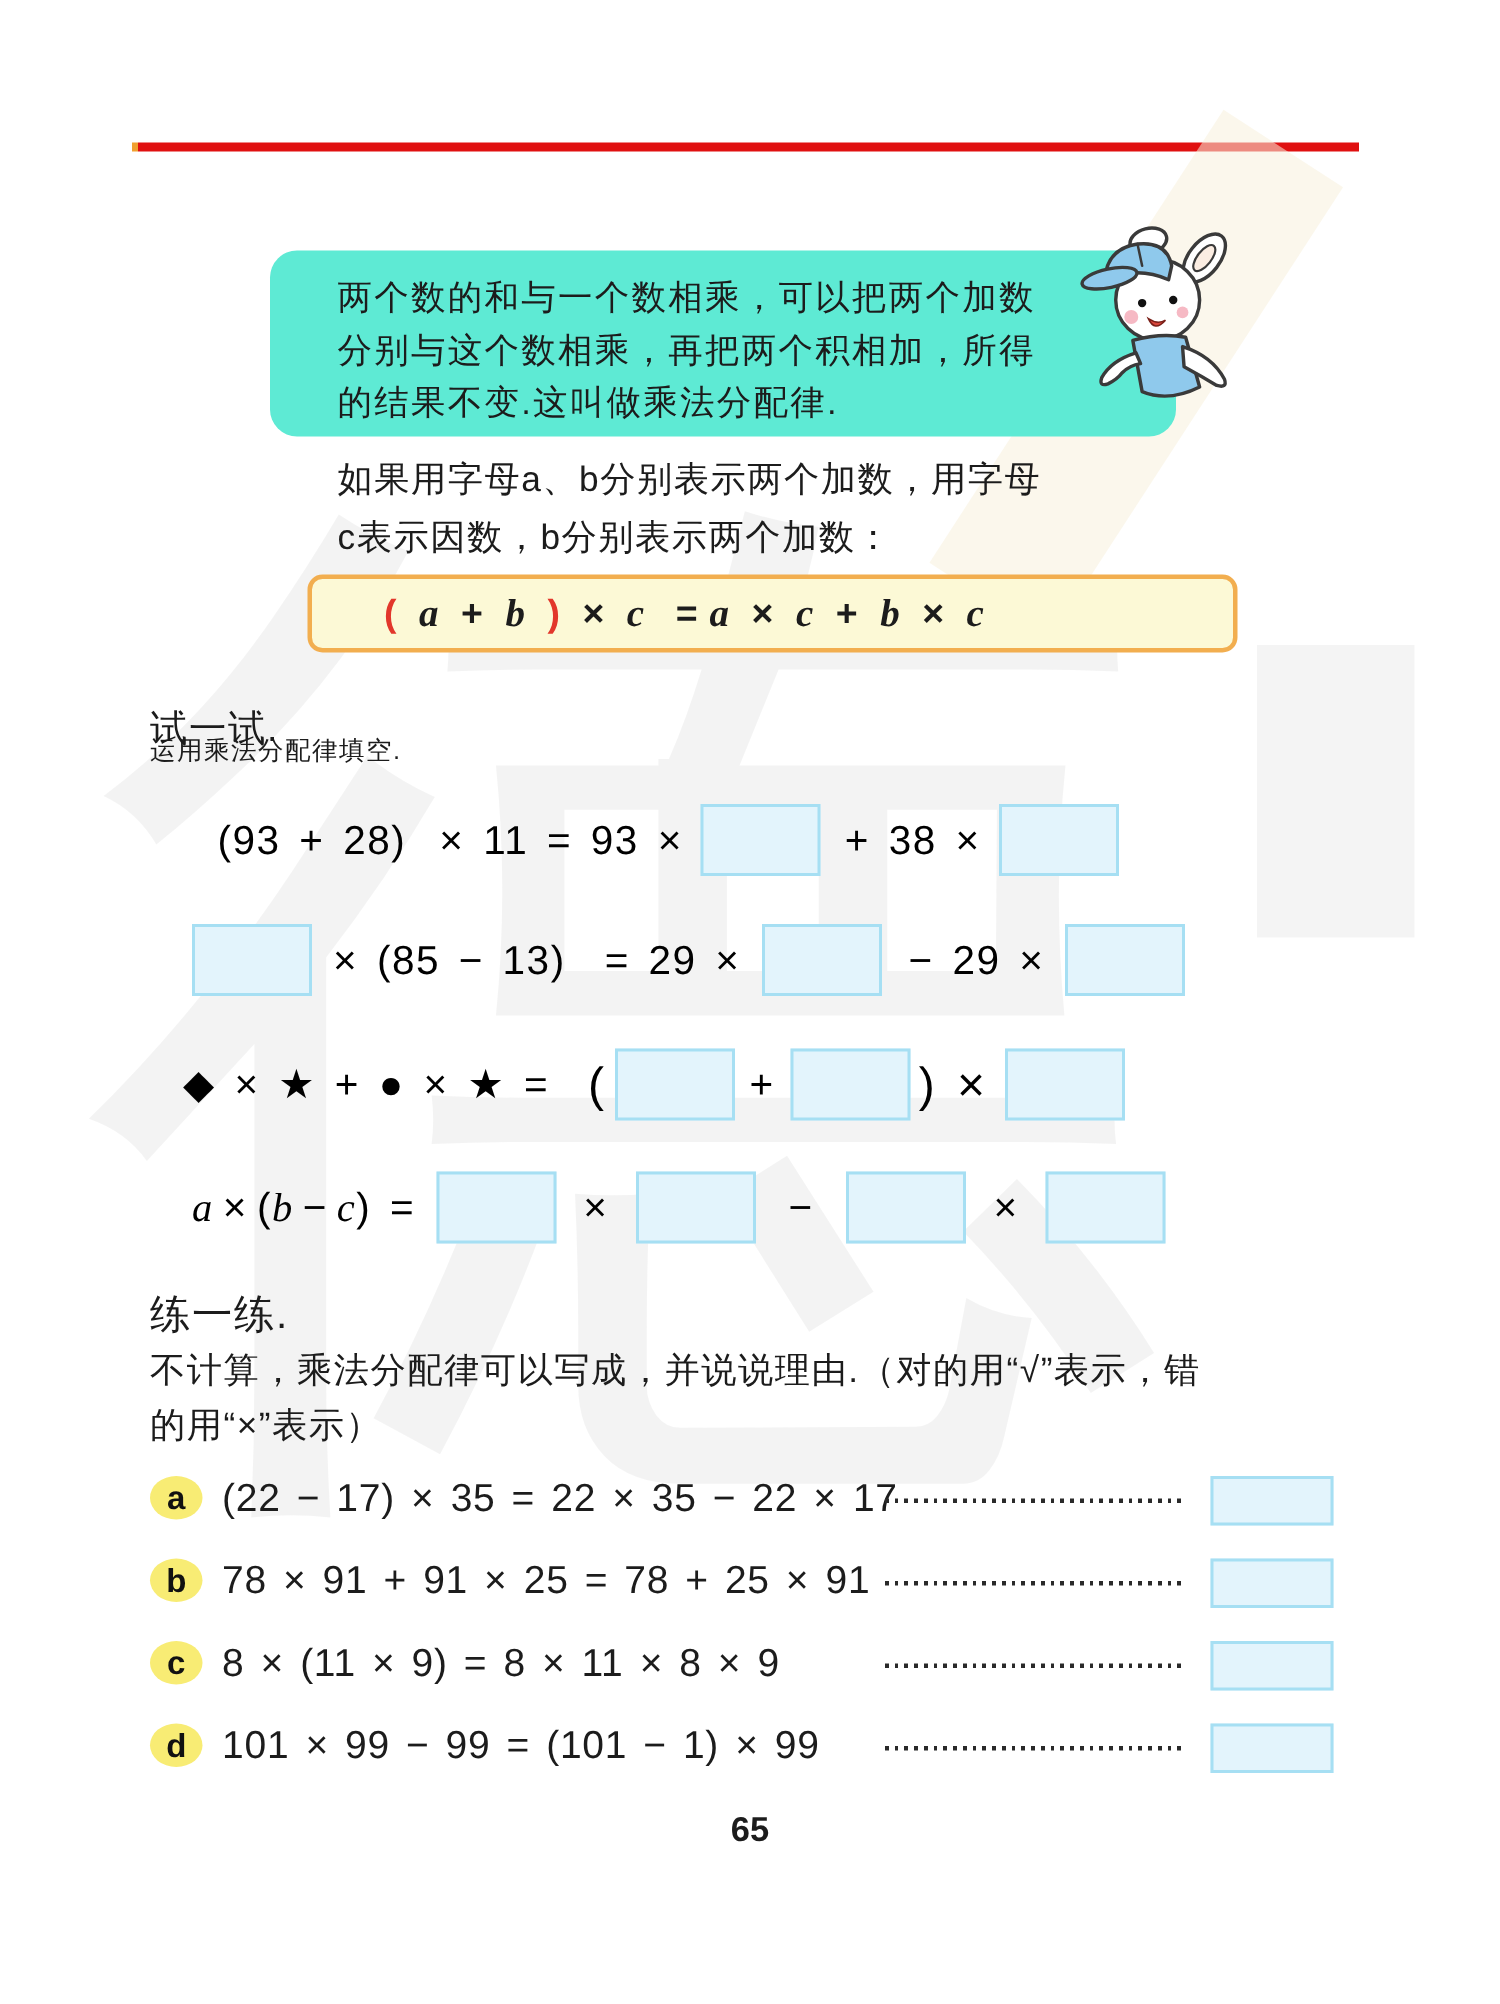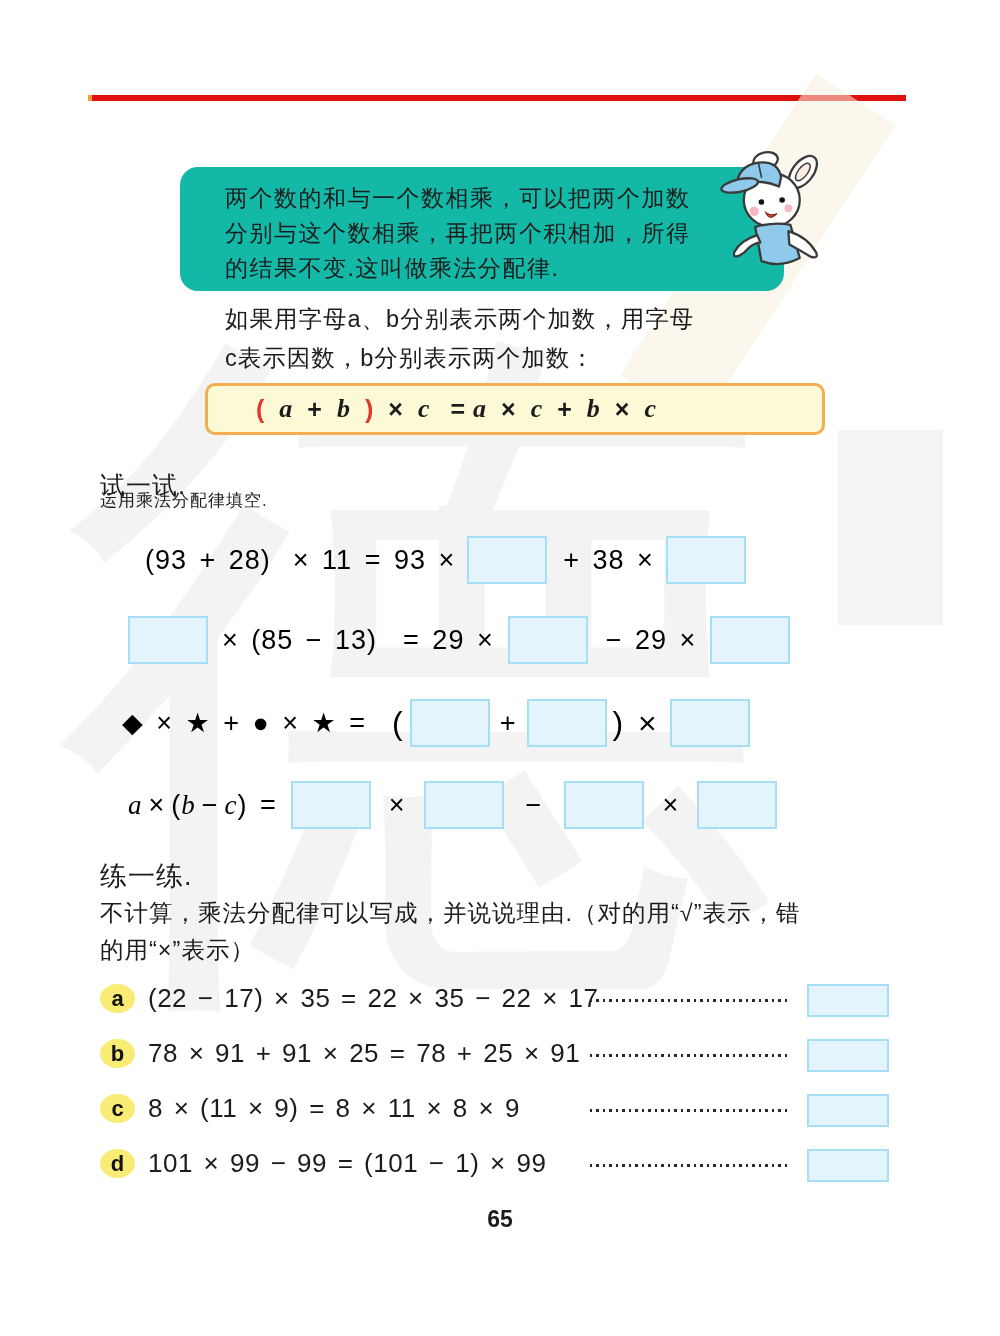--- a/index.html
+++ b/index.html
@@ -16,21 +16,21 @@
     position:absolute; left:55px; top:295px; width:760px;
     font-family:"Liberation Serif", serif; font-size:720px; line-height:1.05;
     color:#5a5a5a; opacity:0.065; pointer-events:none; user-select:none;
   }
   .cream-strip{position:absolute; pointer-events:none;}
   .strip1{left:710px; top:70px; width:95px; height:360px; background:#F7F1DC; opacity:.55; transform:rotate(33deg);}
   .strip2{left:838px; top:430px; width:105px; height:195px; background:#000; opacity:.045;}
   
   .callout{
     position:absolute; left:180px; top:167px; width:604px; height:124px;
-    background:#14b8a6; border-radius:18px;
+    background:#5eead4; border-radius:18px;
   }
   .callout p{margin:0; padding:0 40px 0 45px; font-size:23px; line-height:35px; letter-spacing:1.5px;}
   .callout p:first-child{padding-top:14px;}
   .rabbit{position:absolute; left:720px; top:150px; width:116px; height:130px;}
   
   .intro{position:absolute; left:225px; top:300px; width:560px; font-size:23.5px; line-height:39px; letter-spacing:1px;}
   .intro p{margin:0;}
   .formula-box{
     position:absolute; left:205px; top:383px; width:566px; height:46px;
     background:#FCF9D6; border:3px solid #F2AE4F; border-radius:10px;

